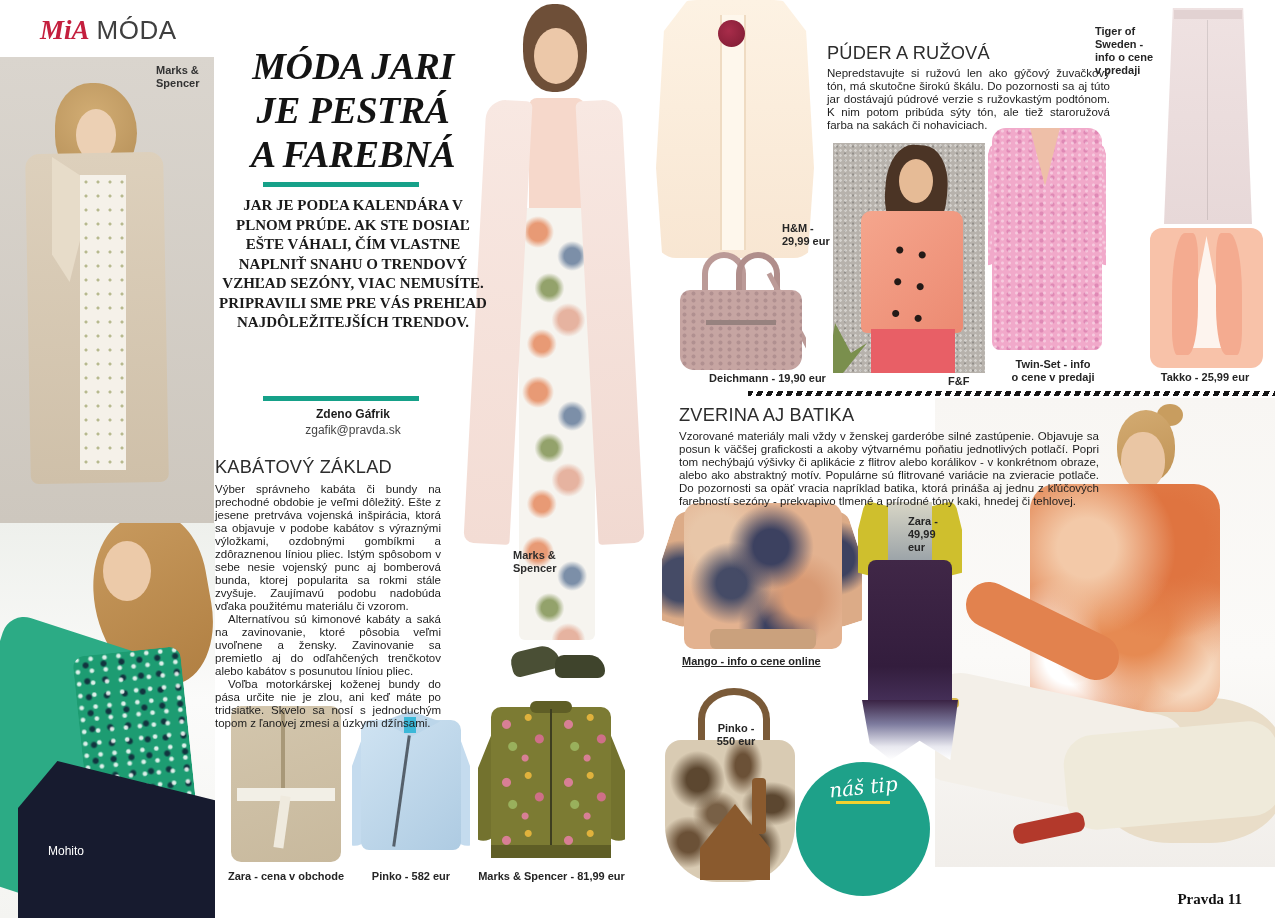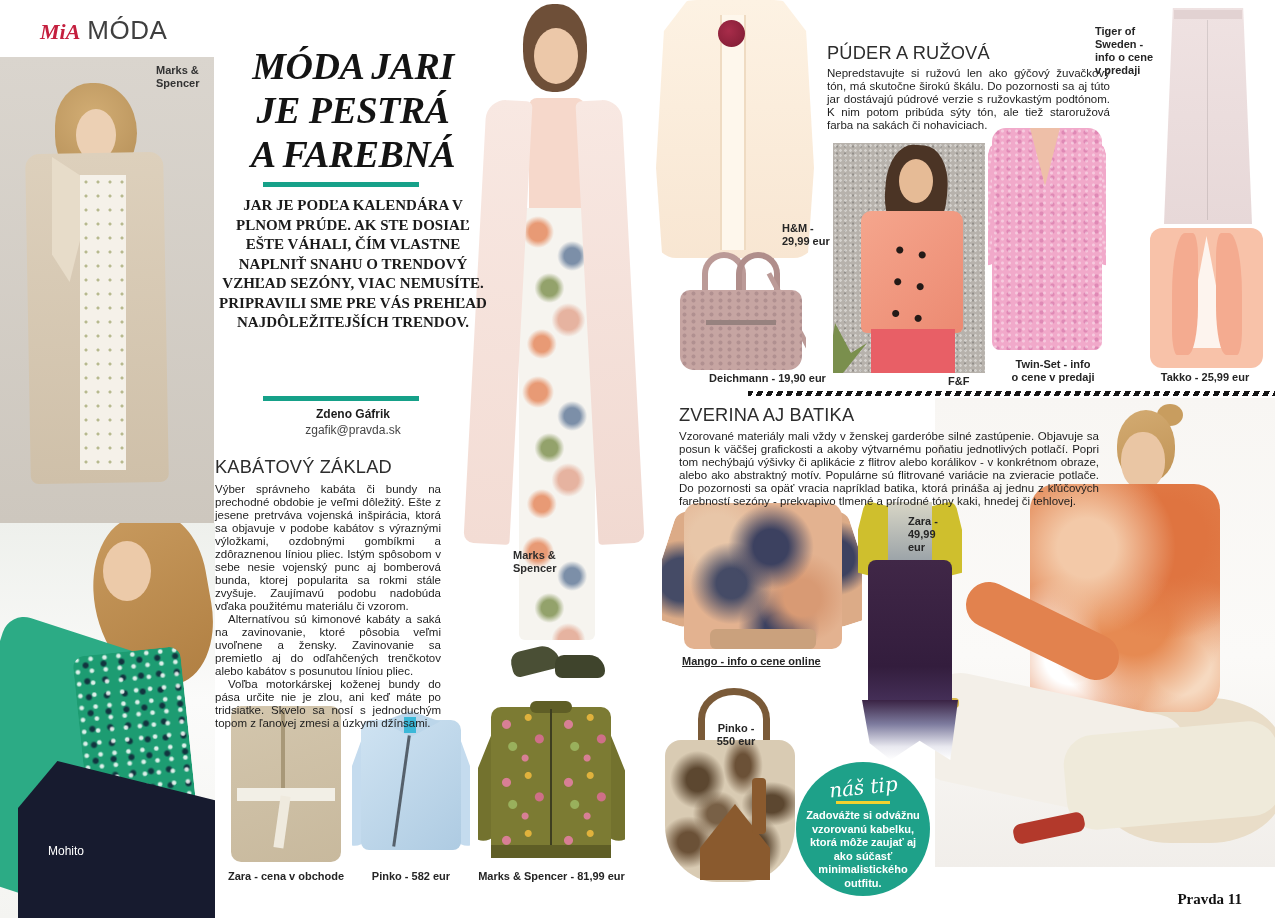--- a/index.html
+++ b/index.html
@@ -10,21 +10,21 @@
   .credit{position:absolute;font-size:11px;line-height:13px;font-weight:700;
           color:#252525;white-space:pre-line;z-index:6;}
   .heading{position:absolute;font-size:19px;letter-spacing:.2px;color:#2d2d2d;
            font-weight:400;transform:scaleX(.96);transform-origin:left;z-index:6;}
   .body-text{position:absolute;font-size:11.5px;line-height:13px;color:#1e1e1e;
              text-align:justify;z-index:6;}
   .body-text p{margin:0;}
   .body-text p.indent{text-indent:13px;}
   .brand{position:absolute;left:40px;top:15px;z-index:6;}
   .brand-mia{font-family:"Liberation Serif",serif;font-style:italic;font-weight:700;
-             font-size:22px;color:#c41f3e;text-align:right;}
+             font-size:27px;color:#c41f3e;text-align:right;}
   .brand-section{font-size:26px;color:#3f3f3f;letter-spacing:.5px;margin-left:7px;
                  font-weight:400;}
   .title{position:absolute;font-family:"Liberation Serif",serif;font-style:italic;
          font-weight:700;font-size:38px;line-height:44px;text-align:center;
          color:#141414;white-space:pre-line;letter-spacing:-.5px;z-index:6;}
   .rule{position:absolute;height:5px;background:#16a189;z-index:6;}
   .intro{position:absolute;font-family:"Liberation Serif",serif;font-weight:600;
          font-size:15px;line-height:19.5px;text-align:center;color:#1b1b1b;z-index:6;}
   .author{position:absolute;text-align:center;font-size:12px;font-weight:700;
           color:#1c1c1c;z-index:6;}
@@ -230,18 +230,17 @@
     <div class="sh" style="left:5px;top:54px;width:130px;height:142px;border-radius:16px 16px 40% 40%;background:#d9cbb3;background-image:radial-gradient(ellipse at 25% 28%,#5c4730 0 8%,transparent 20%),radial-gradient(ellipse at 60% 18%,#6b5137 0 7%,transparent 18%),radial-gradient(ellipse at 82% 45%,#5c4730 0 8%,transparent 20%),radial-gradient(ellipse at 40% 52%,#786046 0 9%,transparent 22%),radial-gradient(ellipse at 70% 75%,#5c4730 0 8%,transparent 20%),radial-gradient(ellipse at 18% 72%,#6b5137 0 7%,transparent 18%);"></div>
     <div class="sh" style="left:40px;top:118px;width:70px;height:76px;background:#8a5a2e;clip-path:polygon(50% 0,100% 58%,100% 100%,0 100%,0 58%);"></div>
     <div class="sh" style="left:92px;top:92px;width:14px;height:56px;background:#8a5a2e;border-radius:4px;"></div>
   </div>
   <div class="credit" style="left:712px;top:722px;width:48px;text-align:center;">Pinko -
 550 eur</div>
 
   <div class="tip-circle">
     <span class="tip-title">náš tip</span>
     <div class="tip-underline"></div>
-    <div class="tip-body">Zadovážte si odvážnu vzorovanú kabelku, ktorá môže zaujať aj ako súčasť minimalistického outfitu.</div>
   </div>
 
   <div class="footer-label">Pravda 11</div>
 
 </div>
 
 </body></html>

